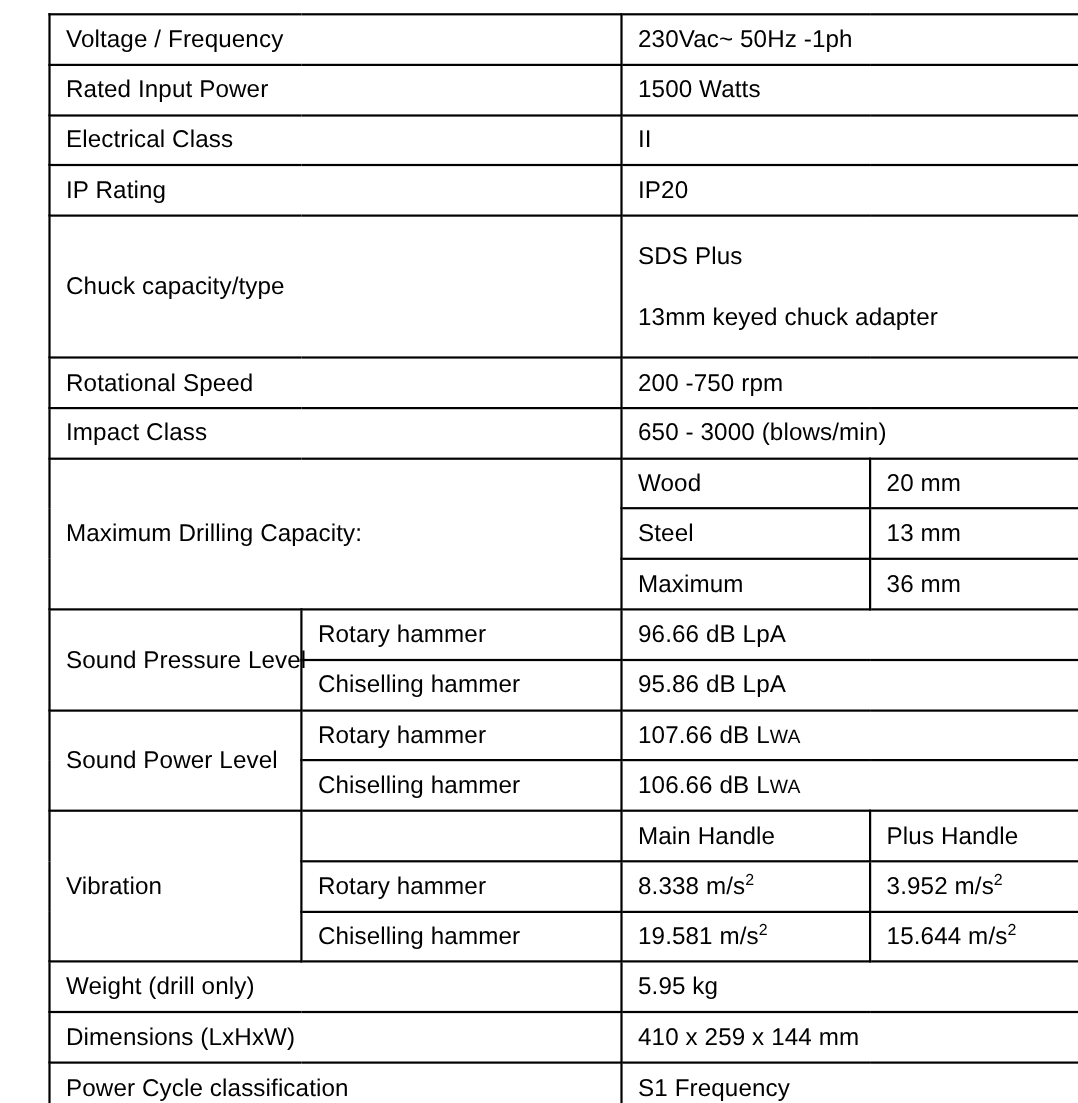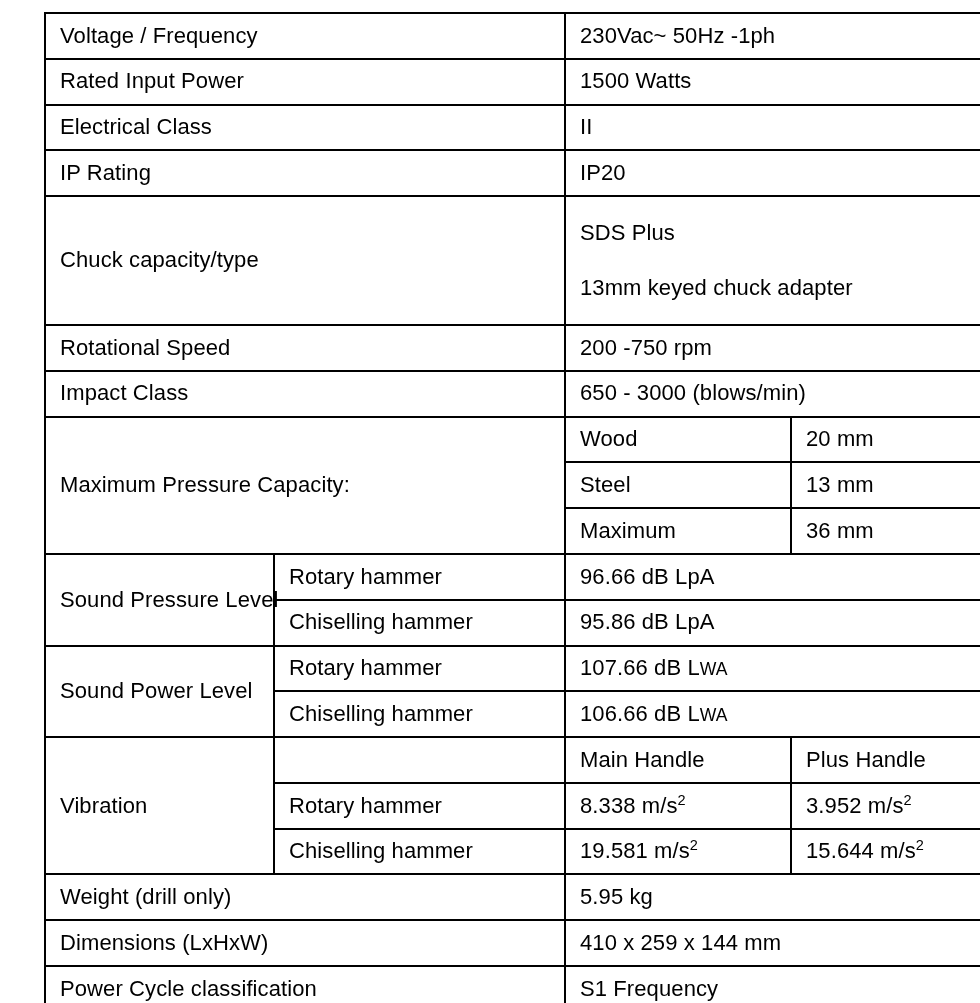--- a/index.html
+++ b/index.html
@@ -116,21 +116,21 @@
       <td colspan="2">Rotational Speed</td>
       <td colspan="2">200 -750 rpm</td>
     </tr>
 
     <tr>
       <td colspan="2">Impact Class</td>
       <td colspan="2">650 - 3000 (blows/min)</td>
     </tr>
 
     <tr>
-      <td colspan="2" rowspan="3" class="top">Maximum Pressure Capacity:</td>
+      <td colspan="2" rowspan="3" class="top">Maximum Drilling Capacity:</td>
       <td>Wood</td>
       <td>20 mm</td>
     </tr>
     <tr>
       <td>Steel</td>
       <td>13 mm</td>
     </tr>
     <tr>
       <td>Maximum</td>
       <td>36 mm</td>

